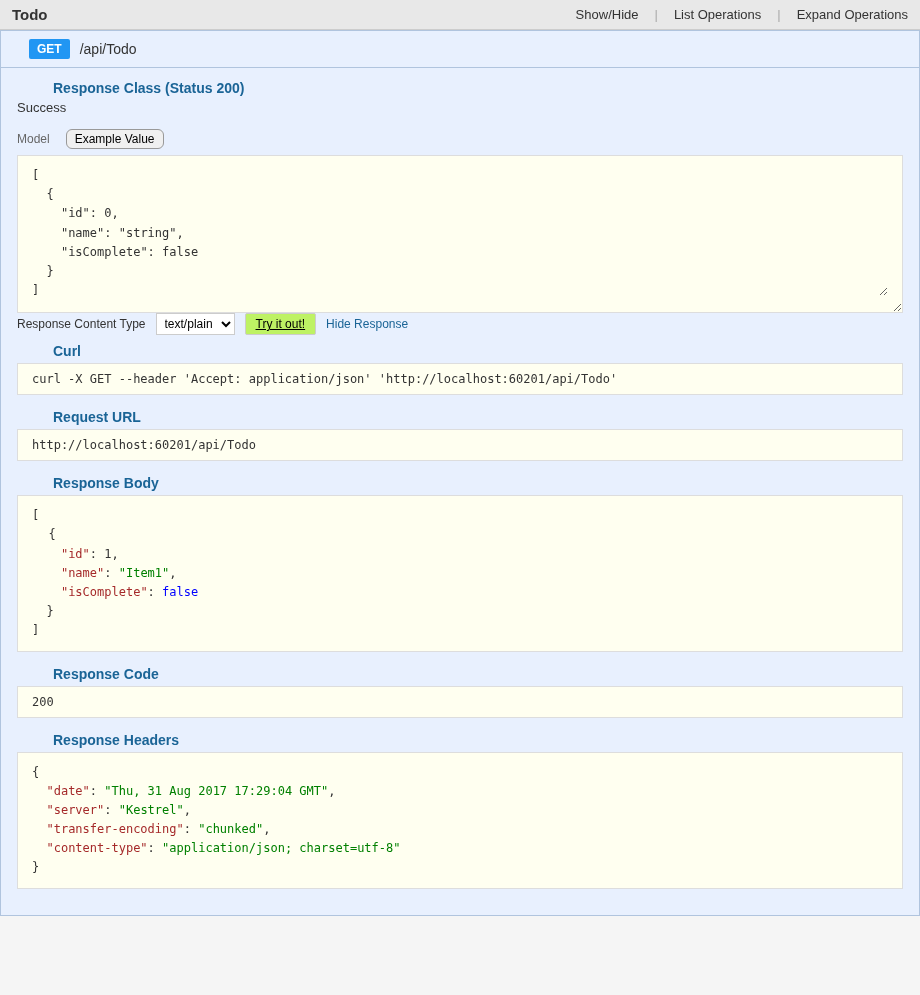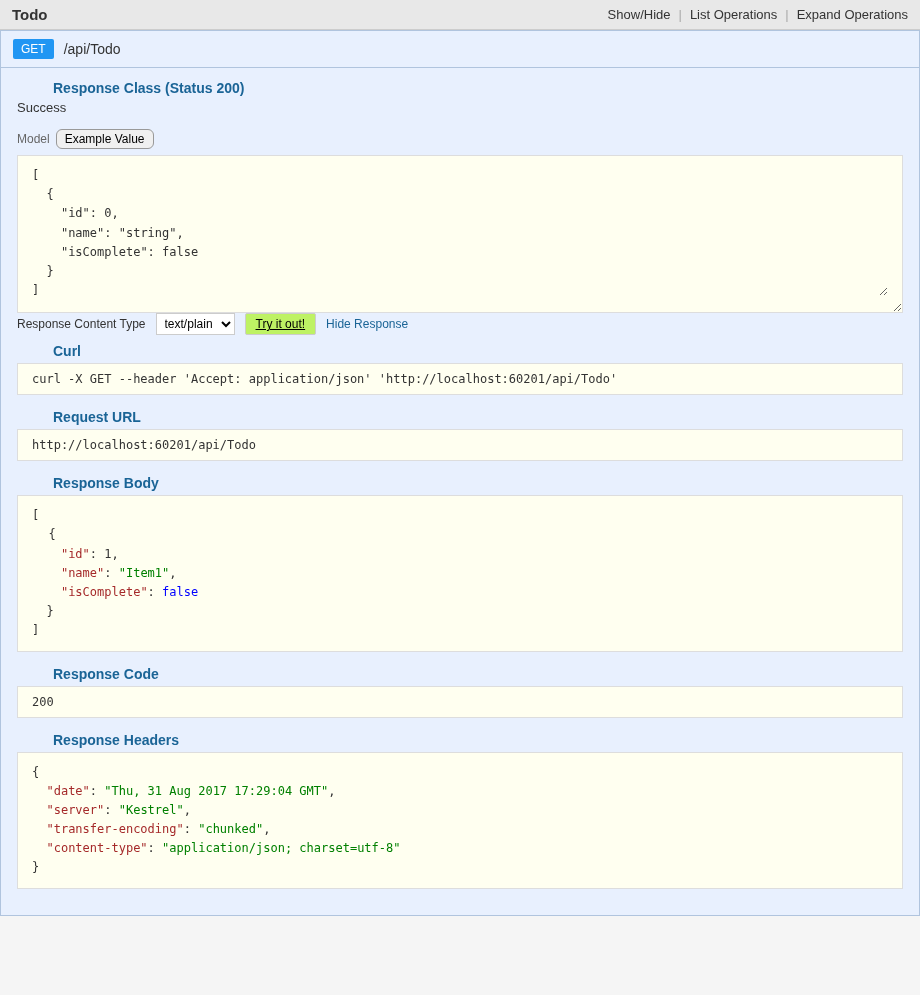--- a/index.html
+++ b/index.html
@@ -20,21 +20,21 @@
       justify-content: space-between;
     }
     .top-bar-title {
       font-size: 15px;
       font-weight: bold;
       color: #333;
     }
     .top-bar-links {
       display: flex;
       align-items: center;
-      gap: 0;
+      gap: 8px;
       font-size: 13px;
     }
     .top-bar-links a {
       color: #333;
       text-decoration: none;
       cursor: pointer;
     }
     .top-bar-links .sep {
       margin: 0 8px;
       color: #aaa;
@@ -43,24 +43,25 @@
       background: #e8f0fe;
       border: 1px solid #b0c4de;
       padding: 8px 12px;
       display: flex;
       align-items: center;
       gap: 10px;
     }
     .get-badge {
       background: #2196F3;
       color: white;
-      font-weight: normal;
+      font-weight: bold;
       font-size: 12px;
       padding: 3px 8px;
       border-radius: 2px;
+      margin-left: 16px;
     }
     .endpoint-path {
       font-size: 14px;
       color: #333;
       font-weight: 500;
     }
     .main-content {
       background: #e8f0fe;
       border: 1px solid #b0c4de;
       border-top: none;
@@ -74,21 +75,21 @@
       padding-left: 36px;
     }
     .section-subtitle {
       color: #333;
       font-size: 13px;
       margin-bottom: 10px;
     }
     .model-tabs {
       display: flex;
       align-items: center;
-      gap: 6px;
+      gap: 16px;
       margin-bottom: 6px;
     }
     .model-label {
       color: #666;
       font-size: 12px;
     }
     .model-tab {
       background: white;
       border: 1px solid #ccc;
       padding: 2px 8px;

